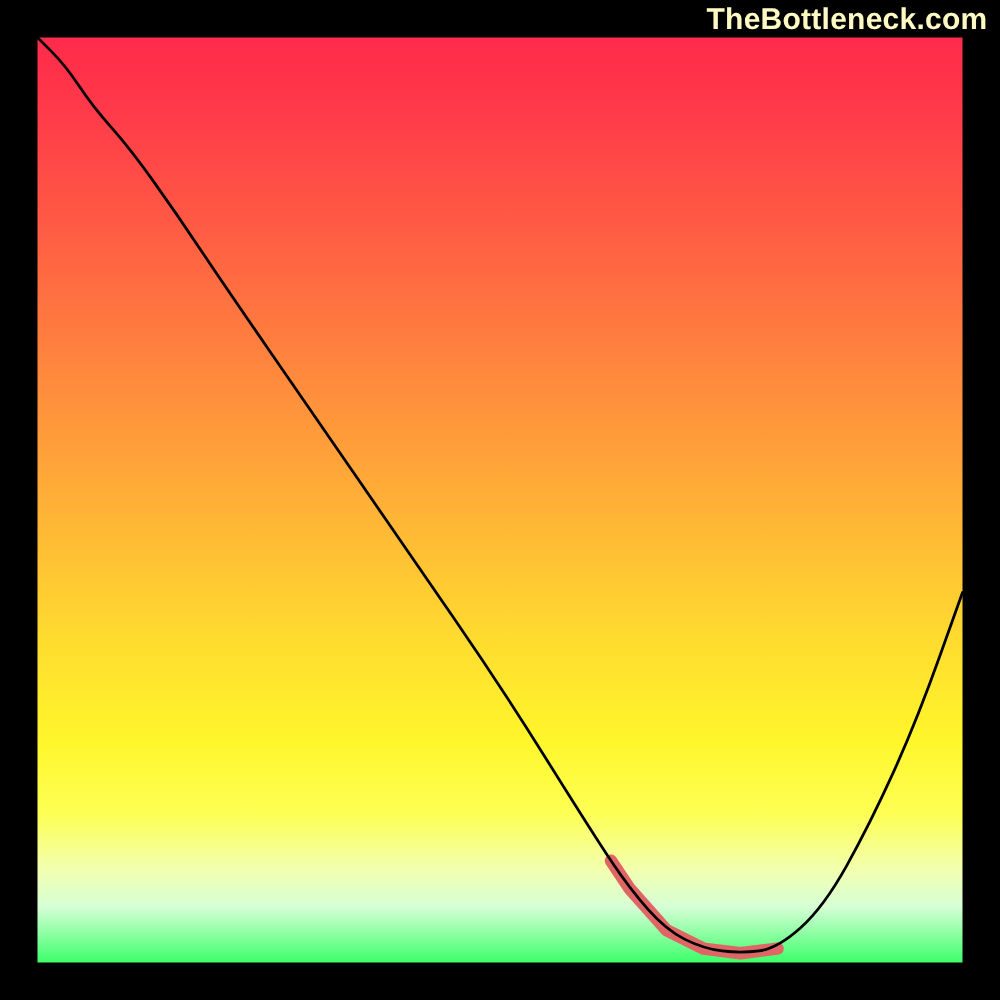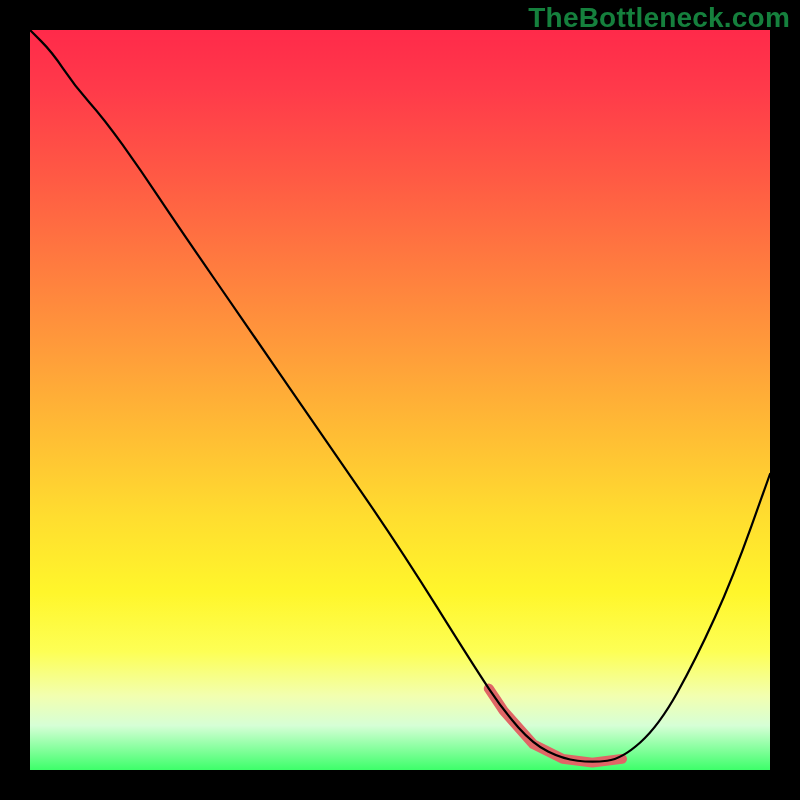--- a/index.html
+++ b/index.html
@@ -13,22 +13,22 @@
   }
   .wrap {
     position: relative;
     width: 800px;
     height: 800px;
   }
   .watermark {
     position: absolute;
     top: 2px;
     right: 10px;
-    color: #15803d;
-    font-size: 28px;
+    color: #fef9c3;
+    font-size: 24px;
     font-weight: 600;
     letter-spacing: 0.2px;
     z-index: 10;
   }
   .plot {
     position: absolute;
     left: 30px;
     top: 30px;
     width: 740px;
     height: 740px;

